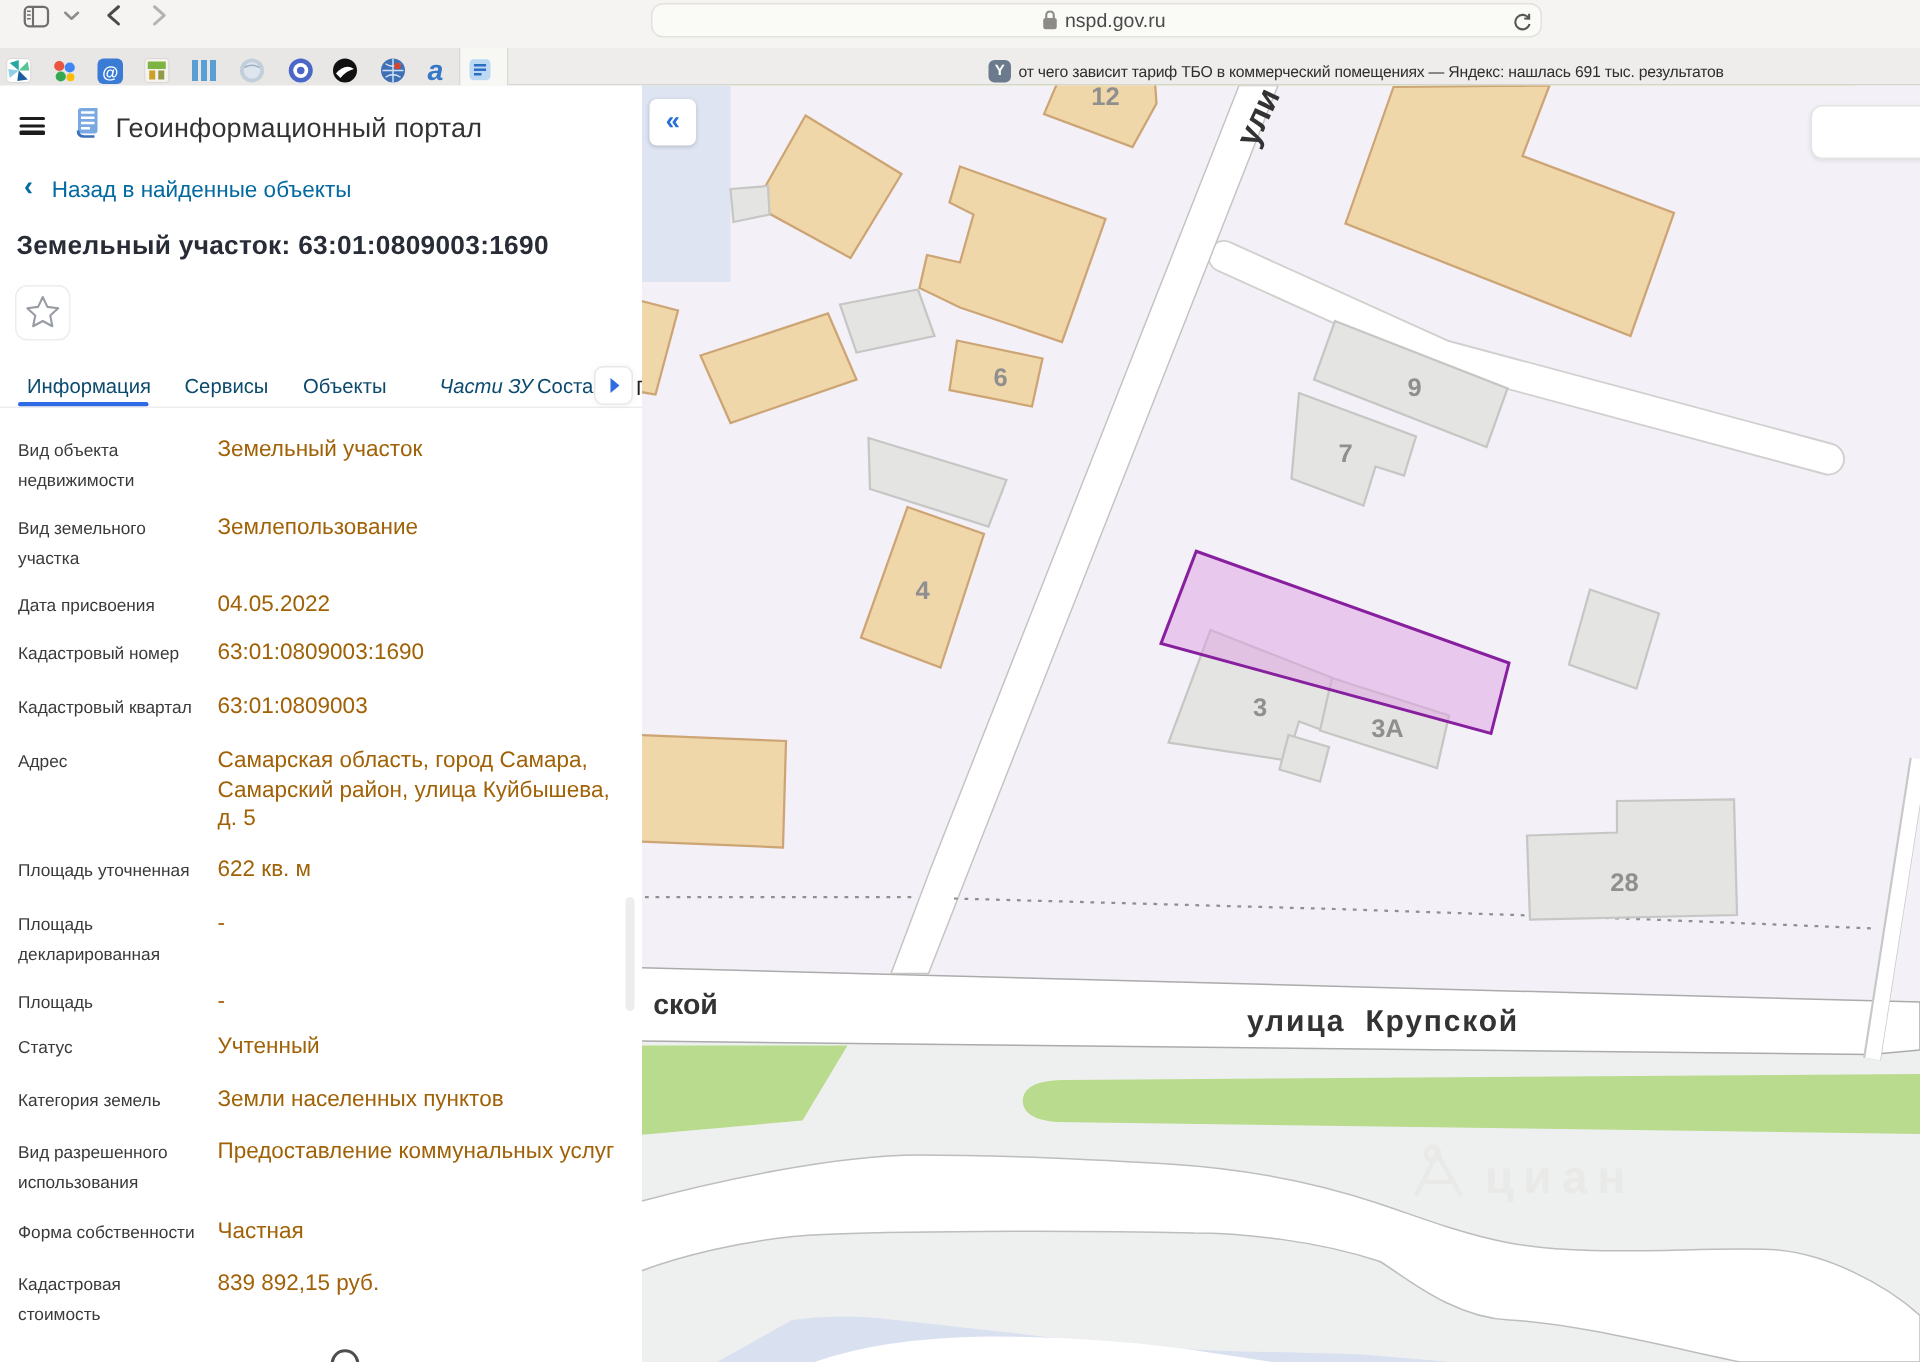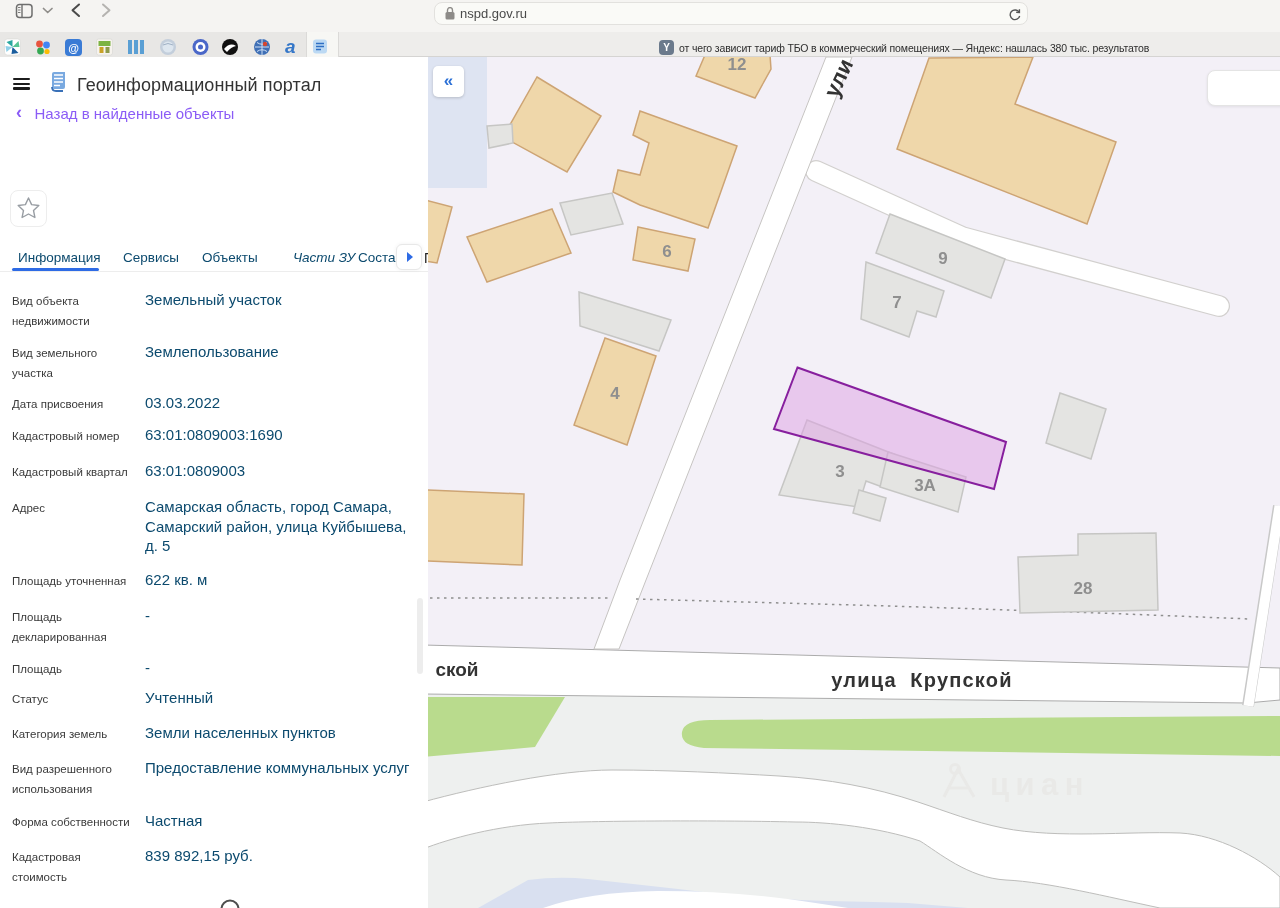--- a/index.html
+++ b/index.html
@@ -2,42 +2,42 @@
 <html><head>
 <meta charset="utf-8">
 <style>
   * { margin:0; padding:0; box-sizing:border-box; }
   html,body { width:1280px; height:908px; overflow:hidden; }
   body { font-family:"Liberation Sans", sans-serif; position:relative; background:#fff; }
   .abs { position:absolute; }
 
   
   #toolbar { left:0; top:0; width:1280px; height:32px; background:#f5f4f2; }
-  #addr { left:434px; top:2px; width:594px; height:23px; background:#fafaf7; border:1px solid #e2e1de; border-radius:8px; display:flex; align-items:center; gap:5px; font-size:13px; color:#4a4a4a; padding-left:10px; }
+  #addr { left:434px; top:2px; width:594px; height:23px; background:#fafaf7; border:1px solid #e2e1de; border-radius:8px; display:flex; align-items:center; justify-content:center; gap:5px; font-size:13px; color:#4a4a4a; padding-left:10px; }
   #bookbar { left:0; top:32px; width:1280px; height:25px; background:#eeedeb; border-bottom:1px solid #d5d4d2; }
   #bookbar .seg { position:absolute; left:0; top:0; width:307px; height:25px; background:#e8e7e5; border-right:1px solid #dbdad8; }
   #bookbar .activetab { position:absolute; left:307px; top:0; width:32px; height:25px; background:#f7f7f4; border-right:1px solid #dbdad8; }
   #ysugg { left:659px; top:40px; width:15px; height:15px; border-radius:4px; background:#6b7a8c; color:#fff; font-size:10px; font-weight:bold; text-align:center; line-height:15px; }
   #ytext { left:679px; top:42px; font-size:10.5px; letter-spacing:-0.15px; color:#2e2e2e; white-space:nowrap; }
 
   
   #panel { left:0; top:57px; width:428px; height:851px; background:#fff; overflow:hidden; }
   #burger div { width:17.5px; height:2.3px; background:#1c1c1c; margin-bottom:2.4px; border-radius:1px; }
   #ptitle { left:77px; top:18px; font-size:18px; font-weight:500; color:#333333; letter-spacing:.1px; }
-  #backlink { left:16px; top:46px; color:#8b5cf6; font-size:15px; font-weight:500; }
+  #backlink { left:16px; top:58px; color:#0369a1; font-size:15px; font-weight:500; }
   #h1 { left:11px; top:96px; font-size:17.5px; font-weight:700; color:#272c36; letter-spacing:.2px; }
   #starbox { left:10px; top:133px; width:37px; height:37px; border:1px solid #ededed; border-radius:8px; }
   .tab { position:absolute; top:193px; font-size:13.5px; color:#0c4a6e; font-weight:400; }
   #tabline { left:12px; top:211px; width:87px; height:3px; background:#2e6be5; border-radius:2px; }
   #tabsep { left:0px; top:214px; width:428px; height:1px; background:#ededed; }
   #tabarrow { left:396px; top:187px; width:26px; height:26px; background:#fff; border:1px solid #e8e8e8; border-radius:6px; box-shadow:0 0 4px rgba(0,0,0,.06); }
   #tabarrow:after { content:""; position:absolute; left:10px; top:7px; border-left:6px solid #2e6be5; border-top:5px solid transparent; border-bottom:5px solid transparent; }
   .row { position:absolute; left:0; width:428px; }
   .row .lab { position:absolute; left:12px; top:1px; width:125px; font-size:11.5px; line-height:20px; color:#3a3a3a; }
-  .row .val { position:absolute; left:145px; top:0; width:292px; font-size:15px; line-height:19.5px; color:#0c4a6e; }
+  .row .val { position:absolute; left:145px; top:0; width:292px; font-size:15px; line-height:19.5px; color:#a16207; }
   #scrollpill { left:417px; top:541px; width:6px; height:76px; background:rgba(0,0,0,.07); border-radius:3px; }
 
   
   #map { left:428px; top:57px; width:808px; height:851px; background:#bef264; }
   #collapse { left:433px; top:66px; width:31px; height:31px; background:#fff; border-radius:5px; box-shadow:0 1px 3px rgba(0,0,0,.18); color:#2a6fd6; font-size:17px; font-weight:bold; text-align:center; line-height:29px; }
   #searchbox { left:1207px; top:70px; width:100px; height:36px; background:#fff; border:1px solid #e4e4e4; border-radius:8px; box-shadow:0 1px 3px rgba(0,0,0,.08); }
 </style>
 </head>
 <body>
 
@@ -125,35 +125,36 @@
   </g>
 
   <text x="285" y="21" font-size="19" font-weight="bold" font-style="italic" fill="#3577c8" font-family="Liberation Sans, sans-serif">a</text>
 
   <g transform="translate(313,7.5)">
     <rect x="0" y="0" width="14" height="14" rx="3" fill="#bcd9f3"></rect>
     <path d="M3,4 H11 M3,7 H11 M3,10 H8" stroke="#2d6fc4" stroke-width="1.6" fill="none"></path>
   </g>
 </svg>
 <div class="abs" id="ysugg">Y</div>
-<div class="abs" id="ytext">от чего зависит тариф ТБО в коммерческий помещениях — Яндекс: нашлась 380 тыс. результатов</div>
+<div class="abs" id="ytext">от чего зависит тариф ТБО в коммерческий помещениях — Яндекс: нашлась 691 тыс. результатов</div>
 
 <div class="abs" id="panel">
   <div class="abs" id="burger" style="left:12.5px; top:21px;">
       <div></div>
       <div></div>
       <div></div>
     </div>
   <svg class="abs" style="left:50px; top:14px;" width="17" height="21" viewBox="0 0 17 21">
     <path d="M2,3 Q2,1 4,1 L15,1 L15,16 Q15,18 13,18 L4,18 Q2,18 2,16 Z" fill="#79a9e0"></path>
     <path d="M4,4 H13 M4,7.5 H13 M4,11 H13 M4,14.5 H10" stroke="#ffffff" stroke-width="1.7" fill="none"></path>
     <path d="M2,16 Q2,20 6,20 L13,20" stroke="#3a71b8" stroke-width="1.8" fill="none"></path>
   </svg>
   <div class="abs" id="ptitle">Геоинформационный портал</div>
   <div class="abs" id="backlink"><span style="font-size:18px; font-weight:bold; position:relative; top:-1px;">‹</span>&nbsp;&nbsp; Назад в найденные объекты</div>
+  <div class="abs" id="h1">Земельный участок: 63:01:0809003:1690</div>
   <div class="abs" id="starbox">
     <svg width="35" height="35" viewBox="0 0 35 35">
       <path d="M17.5,7 L20.6,13.6 L27.8,14.5 L22.5,19.4 L23.9,26.5 L17.5,23 L11.1,26.5 L12.5,19.4 L7.2,14.5 L14.4,13.6 Z" fill="none" stroke="#989da3" stroke-width="1.4" stroke-linejoin="round"></path>
     </svg>
   </div>
   <div class="abs" style="left:424px; top:193px; font-size:13.9px; color:#222222;">П</div>
   <svg class="abs" style="left:219px; top:841px;" width="22" height="12" viewBox="0 0 22 12">
     <circle cx="11" cy="11" r="8.5" fill="none" stroke="#4e4e4e" stroke-width="2"></circle>
   </svg>
   <div class="tab" style="left:18px;">Информация</div>
@@ -168,21 +169,21 @@
   <div class="row" style="top:233px;">
       <div class="lab">Вид объекта недвижимости</div>
       <div class="val">Земельный участок</div>
     </div>
   <div class="row" style="top:285px;">
       <div class="lab">Вид земельного участка</div>
       <div class="val">Землепользование</div>
     </div>
   <div class="row" style="top:336px;">
       <div class="lab">Дата присвоения</div>
-      <div class="val">03.03.2022</div>
+      <div class="val">04.05.2022</div>
     </div>
   <div class="row" style="top:368px;">
       <div class="lab">Кадастровый номер</div>
       <div class="val">63:01:0809003:1690</div>
     </div>
   <div class="row" style="top:404px;">
       <div class="lab">Кадастровый квартал</div>
       <div class="val">63:01:0809003</div>
     </div>
   <div class="row" style="top:440px;">

